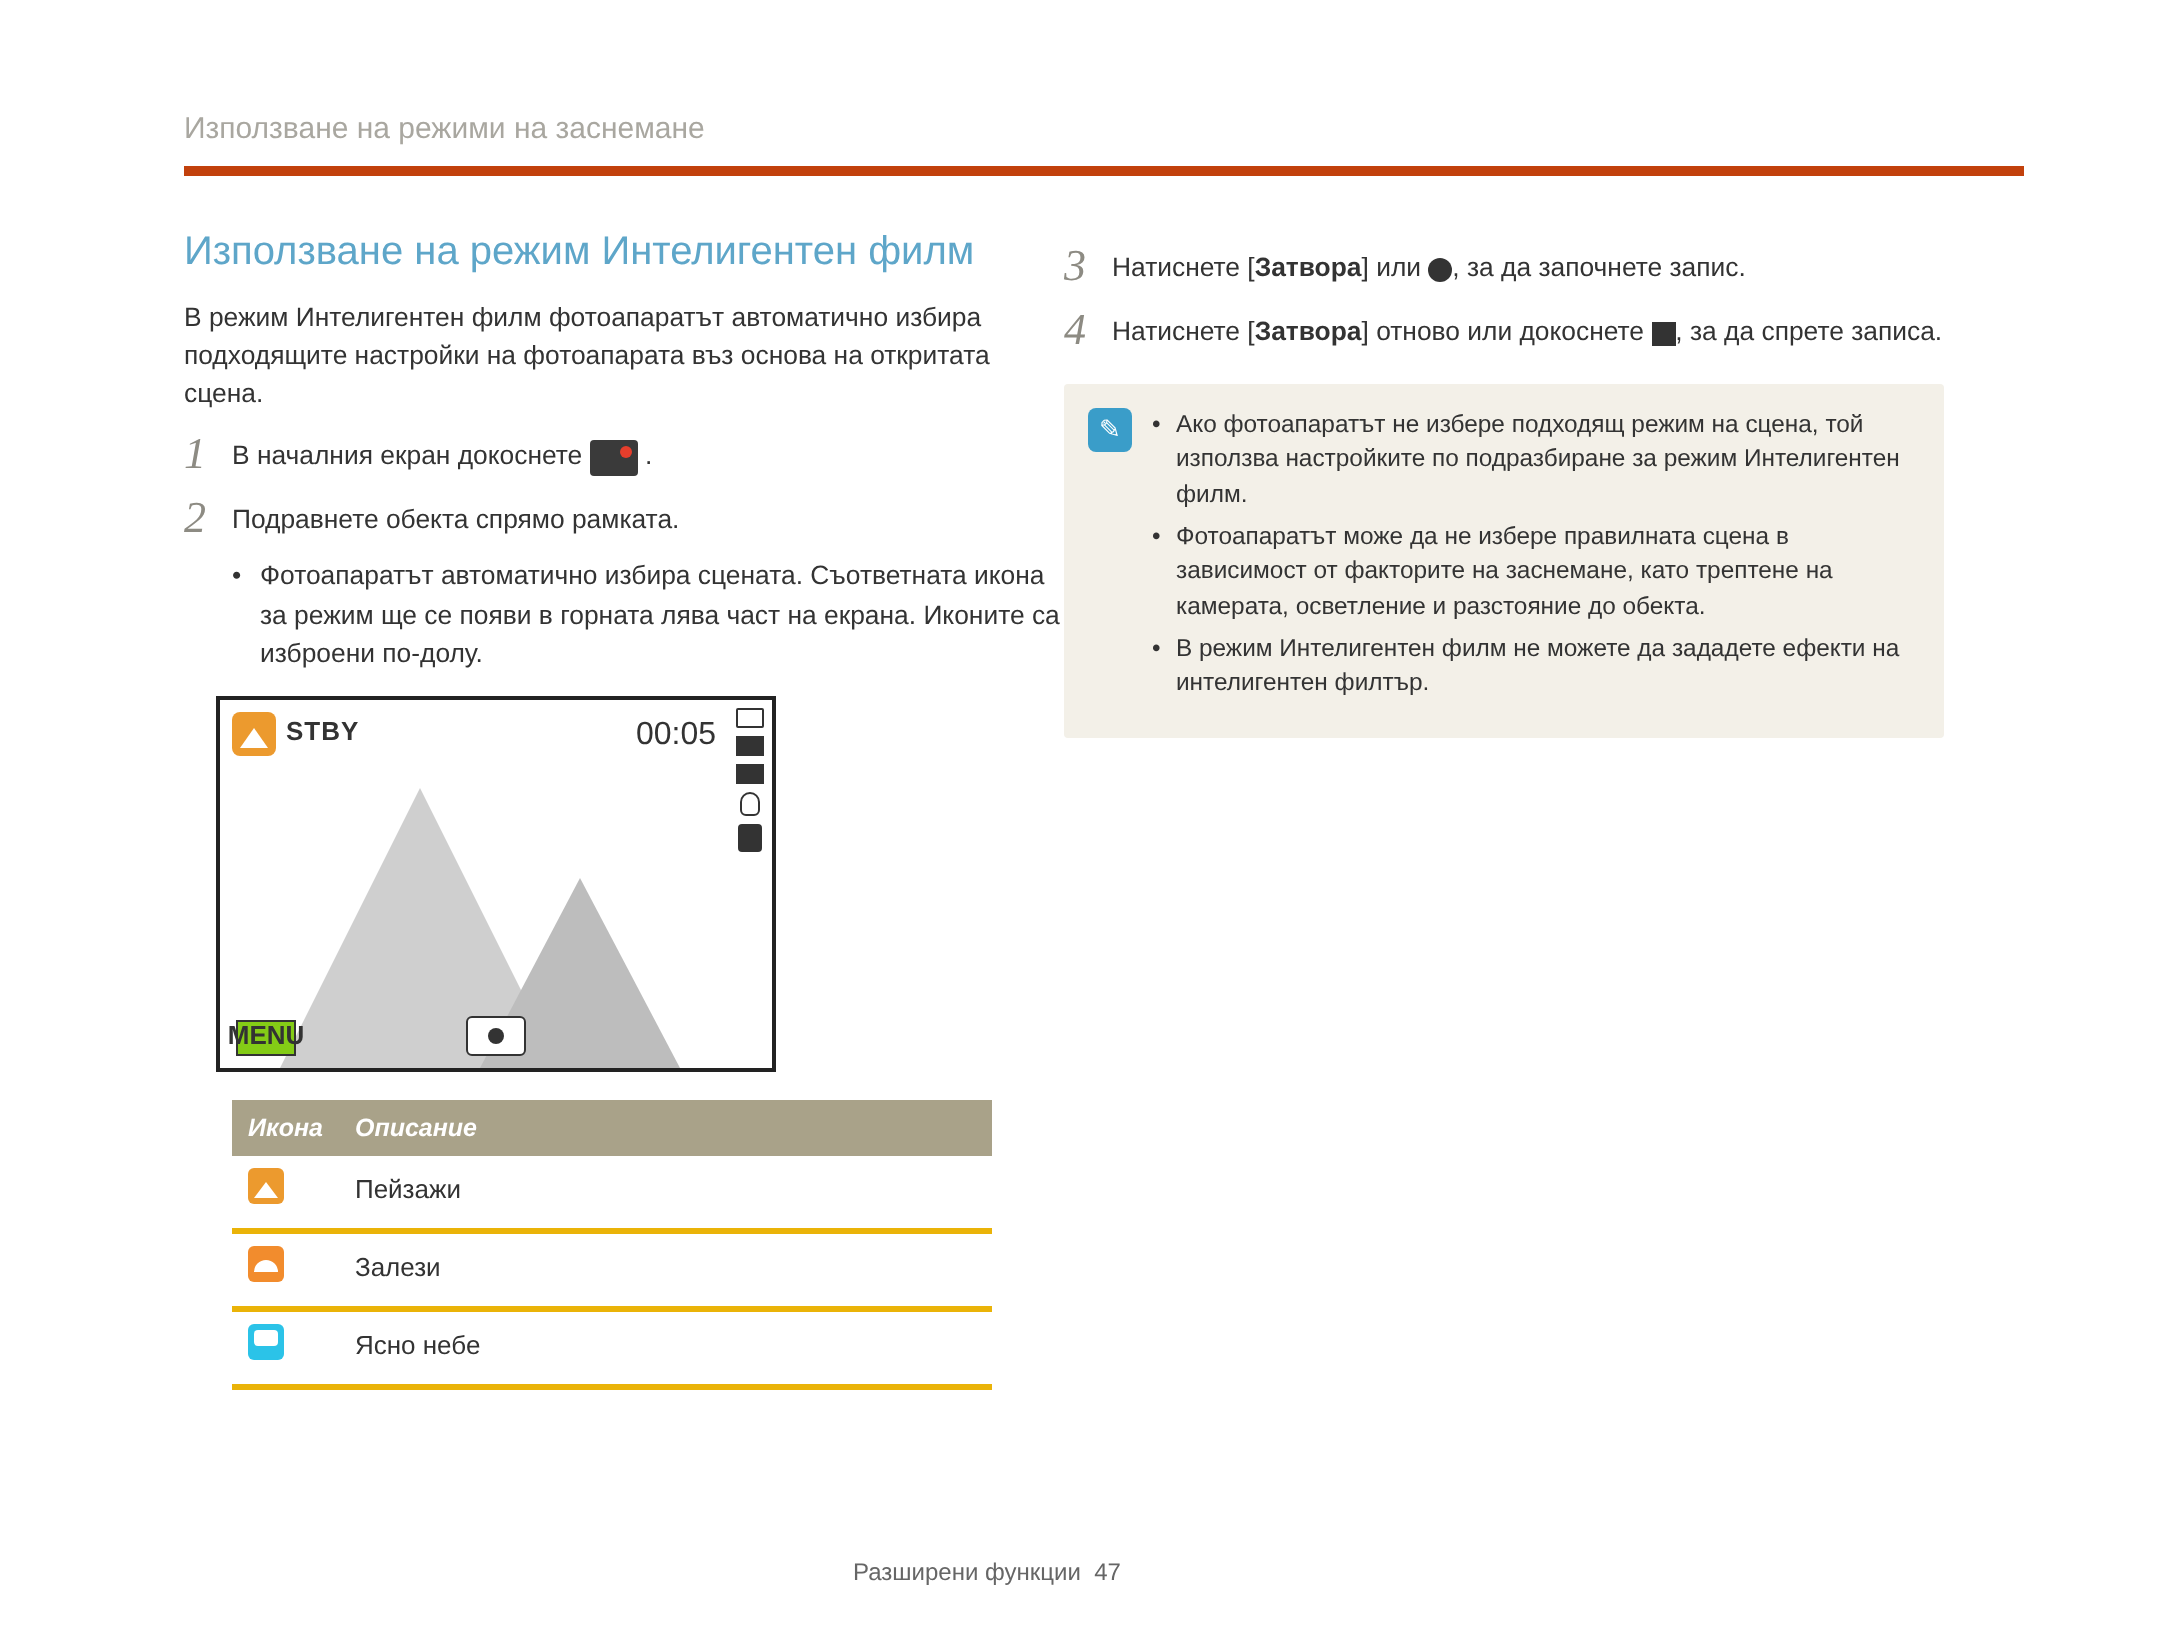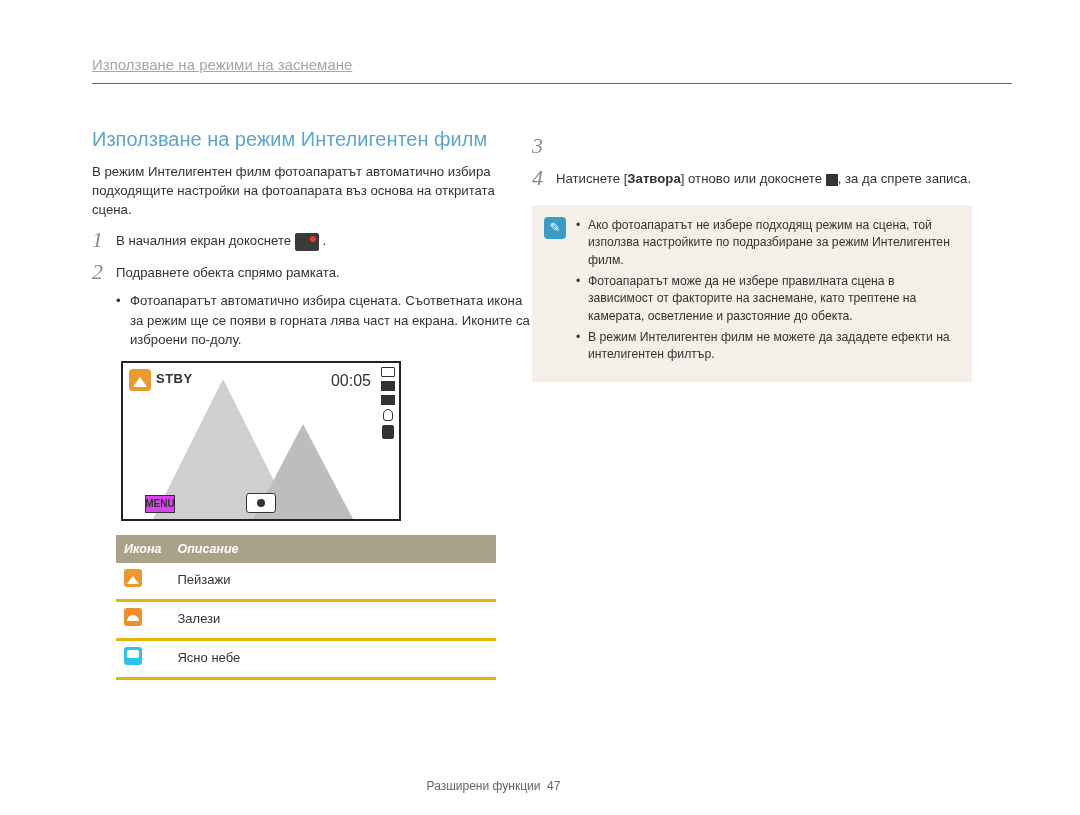--- a/index.html
+++ b/index.html
@@ -9,23 +9,22 @@
     background: #fff;
     font-family: Arial, Helvetica, sans-serif;
     color: #333;
     position: relative;
     padding: 56px 68px 0 92px;
   }
   .header {
     color: #a9a7a0;
     font-size: 15px;
     padding-bottom: 10px;
-    border-bottom: 1px solid #c2410c;
-    margin-bottom: 41px;
-    text-decoration: underline;
+    border-bottom: 5px solid #c2410c;
+    margin-bottom: 24px;
   }
   .cols {
     display: flex;
   }
   .col {
     width: 440px;
     font-size: 13.2px;
     line-height: 1.45;
   }
   .h2 {
@@ -69,23 +68,23 @@
     vertical-align: middle;
   }
   .inline-square {
     display: inline-block;
     width: 12px; height: 12px;
     background: #333;
     vertical-align: middle;
   }
   
   .screen {
-    width: 280px; height: 160px;
+    width: 280px; height: 188px;
     border: 2px solid #222;
-    margin: 12px 0 14px 29px;
+    margin: 12px 0 14px 16px;
     position: relative;
     background: #fff;
     overflow: hidden;
     text-align: center;
   }
   .screen .mtn1 {
     position:absolute; bottom:0; left:30px;
     border-left:70px solid transparent;
     border-right:70px solid transparent;
     border-bottom:140px solid #cfcfcf;
@@ -123,24 +122,24 @@
     position:absolute; right:4px; top:4px;
     display:flex; flex-direction:column; gap:4px;
     align-items:center;
   }
   .tiny { width:14px; height:10px; border:1px solid #333; background:#fff; }
   .tiny.batt{border-radius:1px;}
   .tiny.dark{background:#333;}
   .mic{width:10px;height:12px;border:1px solid #333;border-radius:5px 5px 3px 3px;}
   .hand{width:12px;height:14px;background:#333;border-radius:2px;}
   .menu-btn{
-    position:absolute; left:22px; bottom:6px;
+    position:absolute; left:8px; bottom:6px;
     width:30px; height:18px;
-    border:1px solid #333; background:#d946ef;
-    font-size:10px; font-weight:700;
+    border:1px solid #333; background:#84cc16;
+    font-size:13px; font-weight:700;
     display:flex;align-items:center;justify-content:center;
   }
   .rec-btn{
     position:absolute; left:50%; bottom:6px;
     transform:translateX(-50%);
     width:30px; height:20px;
     border:1px solid #333;
     border-radius:3px; background:#fff;
     display:flex;align-items:center;justify-content:center;
   }
@@ -280,20 +279,23 @@
         <td>Ясно небе</td>
       </tr>
     </tbody>
       </table>
   </div>
 
   <div class="col">
 
     <div class="step">
       <div class="stepnum">3</div>
+      <div class="steptxt">
+        <span>Натиснете [</span><span class="bold">Затвора</span><span>] или </span><span class="inline-circle"></span><span>, за да започнете запис.</span>
+      </div>
     </div>
 
     <div class="step">
       <div class="stepnum">4</div>
       <div class="steptxt">
         <span>Натиснете [</span><span class="bold">Затвора</span><span>] отново или докоснете </span><span class="inline-square"></span><span>, за да спрете записа.</span>
       </div>
     </div>
 
     <div class="note">

